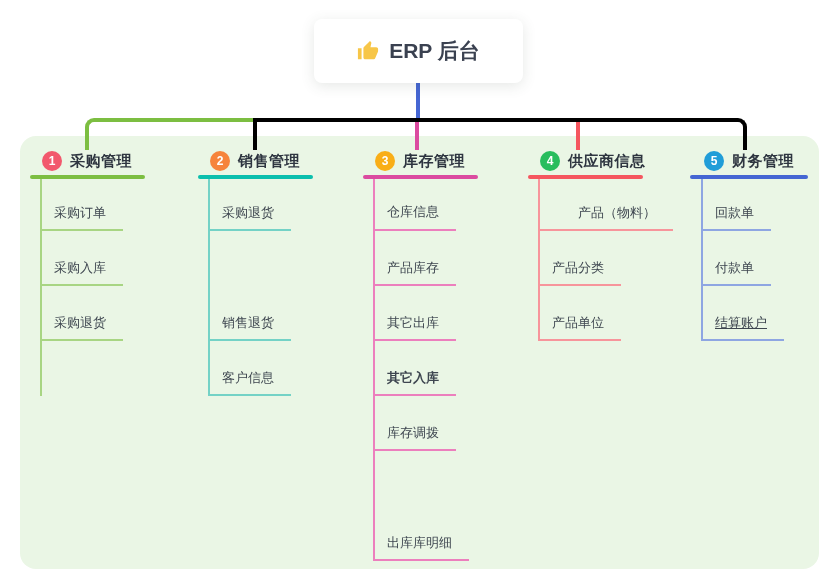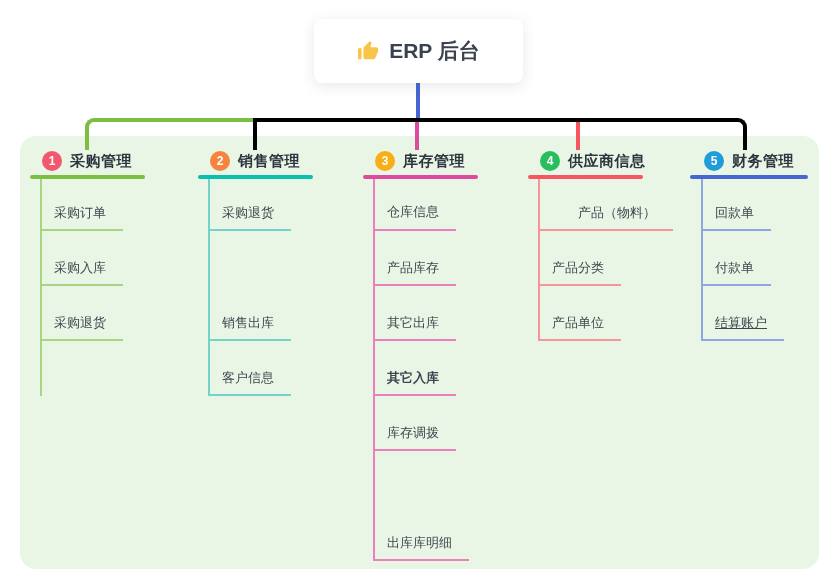--- a/index.html
+++ b/index.html
@@ -82,21 +82,21 @@
   <div class="child b1-child" style="left:40px;top:259px;"><span>采购入库</span></div>
   <div class="child b1-child" style="left:40px;top:314px;"><span>采购退货</span></div>
 
   <div class="branch-head" style="left:210px;top:150px;">
     <span class="badge" style="background:#F6843C;">2</span>
     <span class="branch-label">销售管理</span>
   </div>
   <div class="branch-underline b2-main" style="left:198px;top:175px;width:115px;"></div>
   <div class="cline b2-cline" style="left:208px;top:179px;height:217px;"></div>
   <div class="child b2-child" style="left:208px;top:204px;"><span>采购退货</span></div>
-  <div class="child b2-child" style="left:208px;top:314px;"><span>销售出库</span></div>
+  <div class="child b2-child" style="left:208px;top:314px;"><span>销售退货</span></div>
   <div class="child b2-child" style="left:208px;top:369px;"><span>客户信息</span></div>
 
   <div class="branch-head" style="left:375px;top:150px;">
     <span class="badge" style="background:#F9AE17;">3</span>
     <span class="branch-label">库存管理</span>
   </div>
   <div class="branch-underline b3-main" style="left:363px;top:175px;width:115px;"></div>
   <div class="cline b3-cline" style="left:373px;top:179px;height:382px;"></div>
   <div class="child b3-child" style="left:373px;top:204px;font-family:Liberation Mono, monospace;"><span>仓库信息</span></div>
   <div class="child b3-child" style="left:373px;top:259px;"><span>产品库存</span></div>

